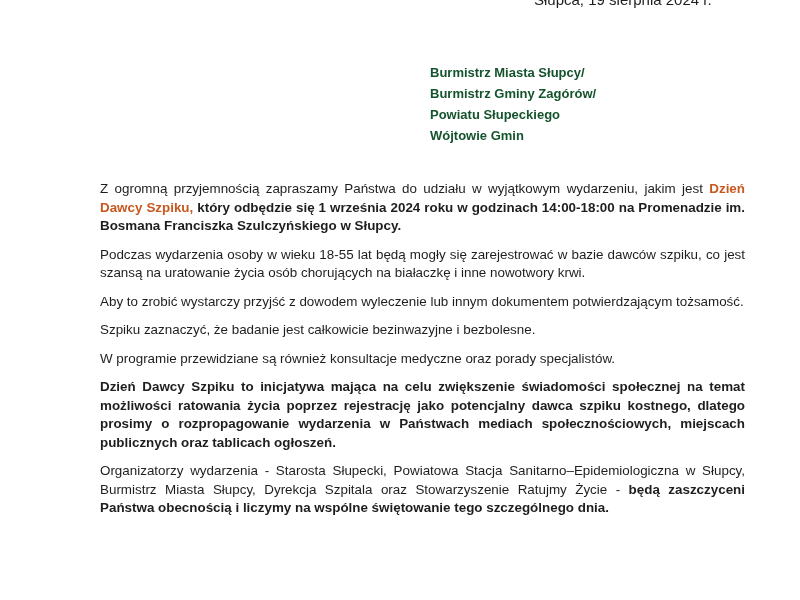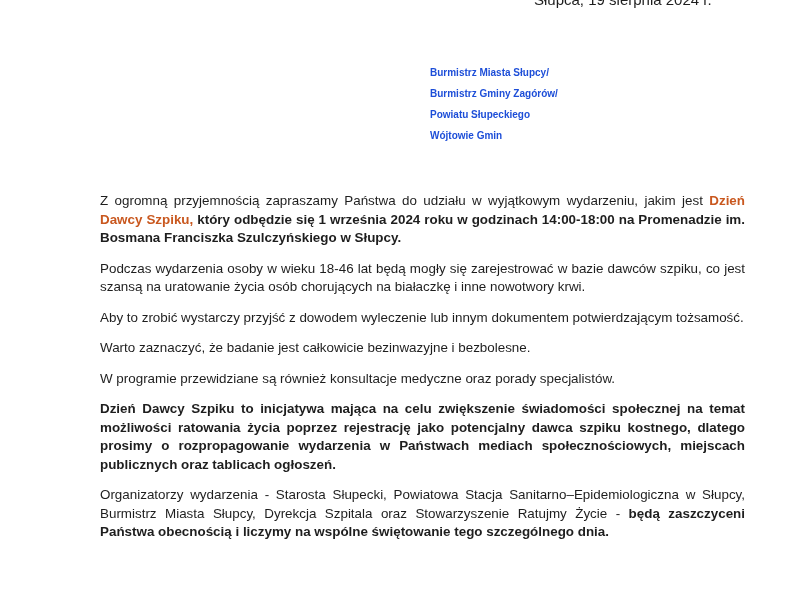--- a/index.html
+++ b/index.html
@@ -27,37 +27,37 @@
       top: -9px;
       font-size: 15px;
       line-height: 18px;
       color: #1e1e1e;
       white-space: nowrap;
     }
     .recipient {
       position: absolute;
       left: 430px;
       top: 62px;
-      font-size: 10px;
+      font-size: 13px;
       font-weight: bold;
       line-height: 21px;
-      color: #1d4ed8;
+      color: #14532d;
     }
     .recipient div { white-space: nowrap; }
     .body-text {
       position: absolute;
       left: 100px;
       top: 180px;
       width: 645px;
       font-size: 13.4px;
       line-height: 18.5px;
       color: #1e1e1e;
     }
     .body-text p {
-      margin: 12px 0 10px 0;
+      margin: 0 0 10px 0;
       text-align: justify;
       text-align-last: left;
     }
     .bold { font-weight: bold; }
     .accent { color: #c9581f; font-weight: bold; }
   </style>
 </head>
 <body>
 
 <div class="page">
@@ -67,25 +67,25 @@
   <div class="recipient">
     <div>Burmistrz Miasta Słupcy/</div>
     <div>Burmistrz Gminy Zagórów/</div>
     <div>Powiatu Słupeckiego</div>
     <div>Wójtowie Gmin</div>
   </div>
 
   <div class="body-text">
     <p><span>Z ogromną przyjemnością zapraszamy Państwa do udziału w wyjątkowym wydarzeniu, jakim jest </span><span class="accent">Dzień Dawcy Szpiku,</span><span class="bold"> który odbędzie się 1 września 2024 roku w godzinach 14:00-18:00 na Promenadzie im. Bosmana Franciszka Szulczyńskiego w Słupcy.</span></p>
 
-    <p>Podczas wydarzenia osoby w wieku 18-46 lat będą mogły się zarejestrować w bazie dawców szpiku, co jest szansą na uratowanie życia osób chorujących na białaczkę i inne nowotwory krwi.</p>
+    <p>Podczas wydarzenia osoby w wieku 18-55 lat będą mogły się zarejestrować w bazie dawców szpiku, co jest szansą na uratowanie życia osób chorujących na białaczkę i inne nowotwory krwi.</p>
 
     <p>Aby to zrobić wystarczy przyjść z dowodem wyleczenie lub innym dokumentem potwierdzającym tożsamość.</p>
 
-    <p>Warto zaznaczyć, że badanie jest całkowicie bezinwazyjne i bezbolesne.</p>
+    <p>Szpiku zaznaczyć, że badanie jest całkowicie bezinwazyjne i bezbolesne.</p>
 
     <p>W programie przewidziane są również konsultacje medyczne oraz porady specjalistów.</p>
 
     <p class="bold">Dzień Dawcy Szpiku to inicjatywa mająca na celu zwiększenie świadomości społecznej na temat możliwości ratowania życia poprzez rejestrację jako potencjalny dawca szpiku kostnego, dlatego prosimy o rozpropagowanie wydarzenia w Państwach mediach społecznościowych, miejscach publicznych oraz tablicach ogłoszeń.</p>
 
 
     <p><span>Organizatorzy wydarzenia - Starosta Słupecki, Powiatowa Stacja Sanitarno–Epidemiologiczna w Słupcy, Burmistrz Miasta Słupcy, Dyrekcja Szpitala oraz Stowarzyszenie Ratujmy Życie - </span><span class="bold">będą zaszczyceni Państwa obecnością i liczymy na wspólne świętowanie tego szczególnego dnia.</span></p>
 
   </div>
 

